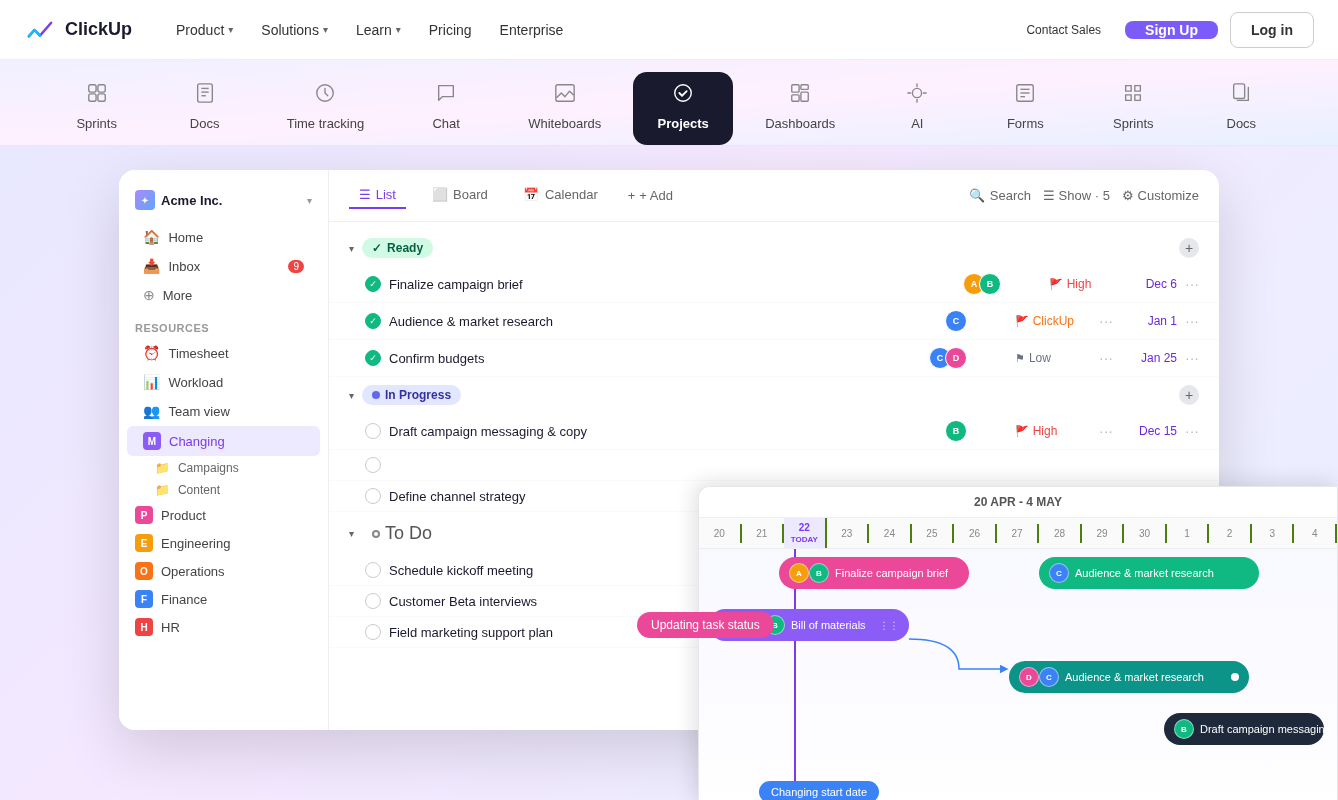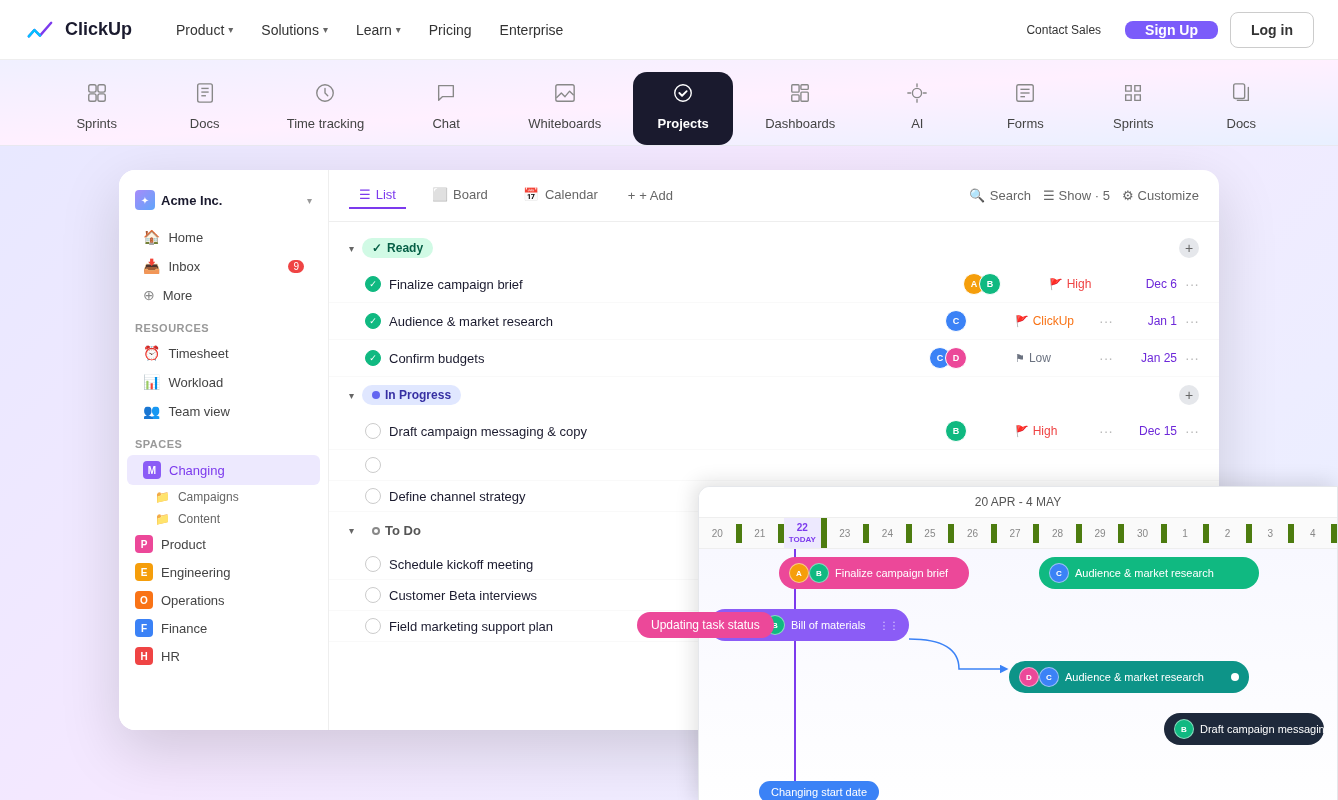--- a/index.html
+++ b/index.html
@@ -64,21 +64,21 @@
     .toolbar-right { display: flex; align-items: center; gap: 12px; margin-left: auto; }
     .toolbar-action { display: flex; align-items: center; gap: 4px; font-size: 13px; color: #666; cursor: pointer; }
 
     
     .task-list { flex: 1; overflow-y: auto; padding: 8px 0; }
     .section-header { display: flex; align-items: center; gap: 8px; padding: 8px 20px; cursor: pointer; }
     .section-chevron { font-size: 10px; color: #666; }
     .section-badge { padding: 3px 10px; border-radius: 12px; font-size: 12px; font-weight: 600; display: flex; align-items: center; gap: 5px; }
     .section-badge.ready { background: #d1fae5; color: #065f46; }
     .section-badge.in-progress { background: #e0e7ff; color: #3730a3; }
-    .section-badge.todo { color: #555; font-weight: 700; font-size: 13px; }
+    .section-badge.todo { color: #555; font-weight: 400; font-size: 18px; }
     .section-add { margin-left: auto; width: 20px; height: 20px; border-radius: 50%; background: #e5e7eb; display: flex; align-items: center; justify-content: center; font-size: 14px; color: #666; cursor: pointer; }
 
     .task-row { display: flex; align-items: center; gap: 8px; padding: 7px 20px 7px 36px; cursor: pointer; border-bottom: 1px solid #f9f9f9; }
     .task-check { width: 16px; height: 16px; border: 1.5px solid #ccc; border-radius: 50%; flex-shrink: 0; }
     .task-check.done { background: #10b981; border-color: #10b981; display: flex; align-items: center; justify-content: center; }
     .task-check.done::after { content: '✓'; color: #fff; font-size: 9px; }
     .task-name { font-size: 13px; color: #1a1a2e; flex: 1; }
     .task-avatars { display: flex; margin-left: auto; margin-right: 40px; }
     .task-avatar { width: 22px; height: 22px; border-radius: 50%; border: 1.5px solid #fff; margin-left: -6px; background: #ddd; object-fit: cover; overflow: hidden; display: flex; align-items: center; justify-content: center; font-size: 9px; color: #fff; font-weight: 600; }
     .av1 { background: #f59e0b; }
@@ -91,23 +91,23 @@
     .urgent { color: #f97316; }
     .low { color: #6b7280; }
     .task-dots { color: #bbb; font-size: 14px; cursor: pointer; }
     .task-date { font-size: 12px; color: #6d28d9; min-width: 50px; text-align: right; }
 
     
     .updating-tooltip { background: #ec4899; color: #fff; font-size: 12px; font-weight: 500; padding: 6px 14px; border-radius: 20px; position: absolute; left: 308px; top: 390px; z-index: 50; white-space: nowrap; }
 
     
     .gantt-overlay { position: absolute; bottom: 0; right: 0; width: 640px; height: 320px; background: #fff; border-radius: 12px 0 0 0; box-shadow: -4px -4px 20px rgba(0,0,0,0.12); overflow: hidden; border: 1px solid #e5e7eb; }
-    .gantt-header-row { display: flex; align-items: center; justify-content: center; padding: 8px; background: #fff; font-size: 12px; color: #555; font-weight: 400; border-bottom: 1px solid #eee; }
+    .gantt-header-row { display: flex; align-items: center; justify-content: center; padding: 8px; background: #fff; font-size: 12px; color: #555; font-weight: 700; border-bottom: 1px solid #eee; }
     .gantt-dates { display: flex; align-items: center; border-bottom: 1px solid #eee; background: #fafafa; }
-    .gantt-date-col { flex: 1; text-align: center; font-size: 10px; color: #888; padding: 4px 0; border-right: 6px solid #4d7c0f; }
+    .gantt-date-col { flex: 1; text-align: center; font-size: 10px; color: #888; padding: 4px 0; border-right: 2px solid #4d7c0f; }
     .gantt-date-col.today { background: #ede9fe; color: #7c3aed; font-weight: 600; }
     .gantt-body { position: relative; padding: 10px 0; background: linear-gradient(to bottom, #f8f8ff, #fff); height: 270px; overflow: hidden; }
     .gantt-bar { position: absolute; height: 32px; border-radius: 16px; display: flex; align-items: center; gap: 6px; padding: 0 10px; font-size: 12px; font-weight: 500; white-space: nowrap; }
     .gb-pink { background: #ec4899; color: #fff; }
     .gb-green { background: #10b981; color: #fff; }
     .gb-purple { background: #8b5cf6; color: #fff; }
     .gb-teal { background: #0d9488; color: #fff; }
     .gb-dark { background: #1e293b; color: #fff; }
     .gantt-bar-avatar { width: 20px; height: 20px; border-radius: 50%; background: #fff; overflow: hidden; display: flex; align-items: center; justify-content: center; font-size: 8px; color: #333; font-weight: 600; border: 1.5px solid rgba(255,255,255,0.5); flex-shrink: 0; }
     .today-line { position: absolute; top: 0; width: 2px; background: #7c3aed; height: 100%; left: 95px; }
@@ -293,21 +293,20 @@
       </div>
       <div class="sidebar-item">
         <span class="s-icon">📊</span>
         <span>Workload</span>
       </div>
       <div class="sidebar-item">
         <span class="s-icon">👥</span>
         <span>Team view</span>
       </div>
 
-      <div class="sidebar-section">Spaces</div>
 
       <div class="sidebar-item active">
         <div class="space-dot" style="background:#8b5cf6">M</div>
         <span>Changing</span>
       </div>
       <div class="sub-item">
         <span class="folder-icon">📁</span>
         <span>Campaigns</span>
       </div>
       <div class="sub-item">

